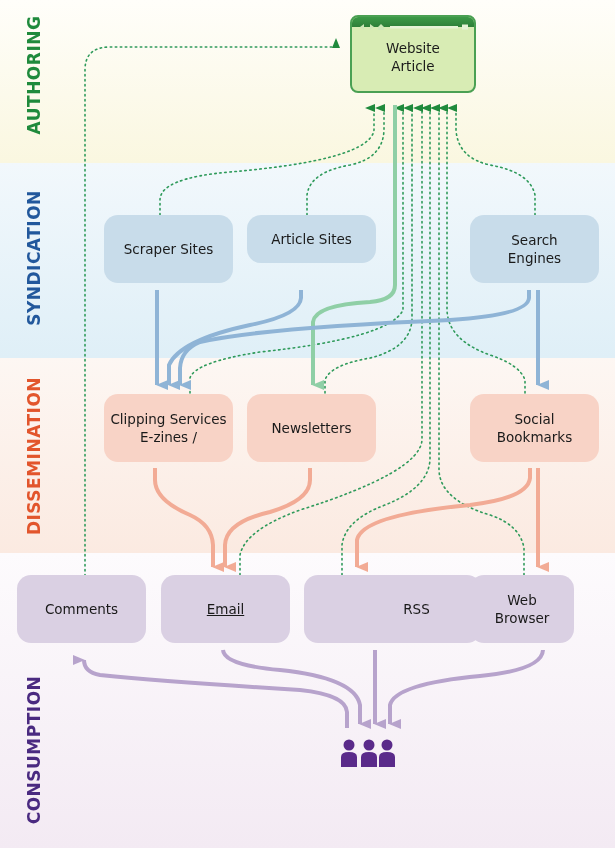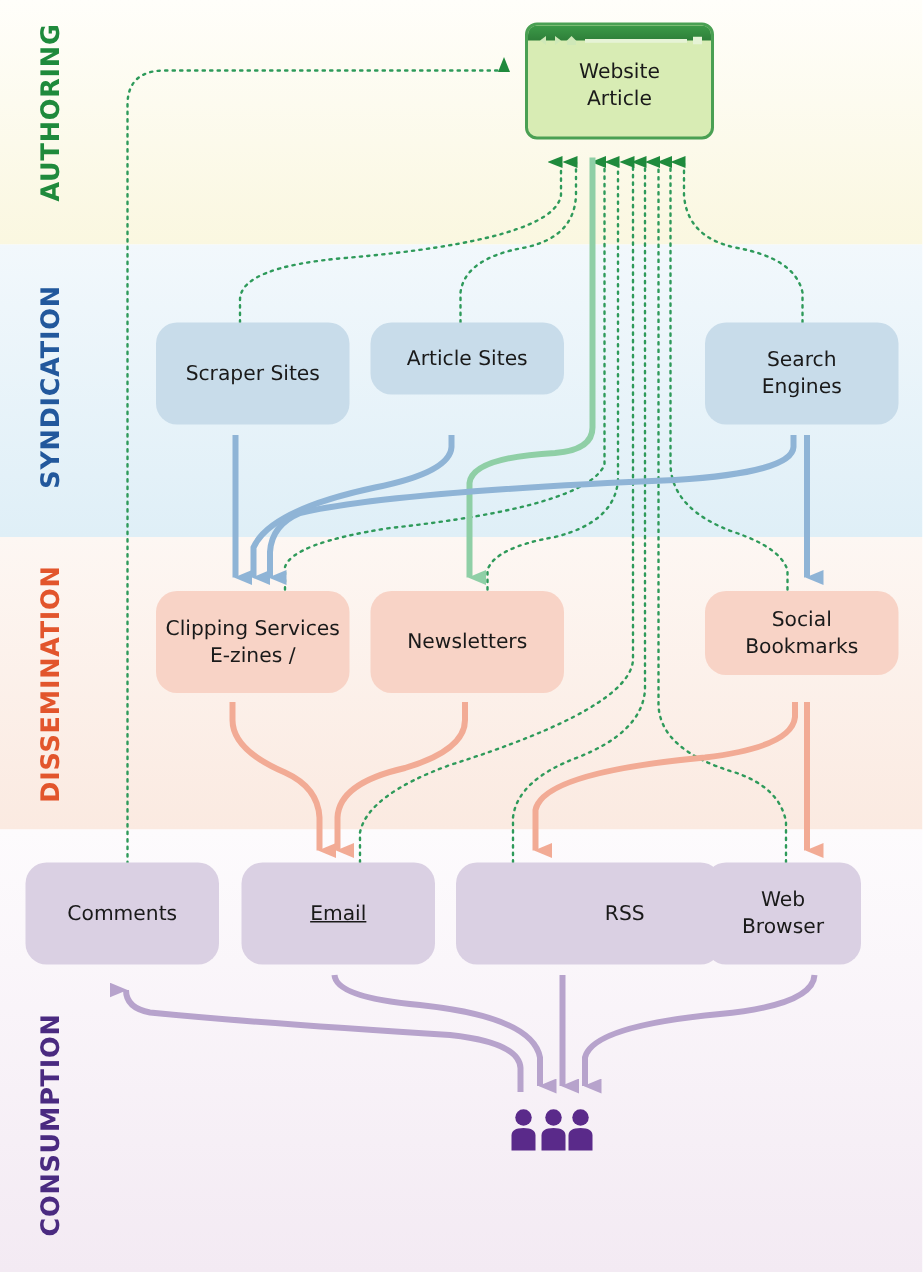--- a/index.html
+++ b/index.html
@@ -134,21 +134,21 @@
 
 <div class="node pink" style="left:104px;top:394px;width:129px;height:68px;">
   <div>
     <div>Clipping Services</div>
     <div>E-zines /</div>
   </div>
 </div>
 <div class="node pink" style="left:247px;top:394px;width:129px;height:68px;">
   <span>Newsletters</span>
 </div>
-<div class="node pink" style="left:470px;top:394px;width:129px;height:56px;">
+<div class="node pink" style="left:470px;top:394px;width:129px;height:68px;">
   <div>
     <div>Social</div>
     <div>Bookmarks</div>
   </div>
 </div>
 
 <div class="node purple" style="left:17px;top:575px;width:129px;height:68px;">
   <span>Comments</span>
 </div>
 <div class="node purple" style="left:161px;top:575px;width:129px;height:68px;text-decoration:underline;">

